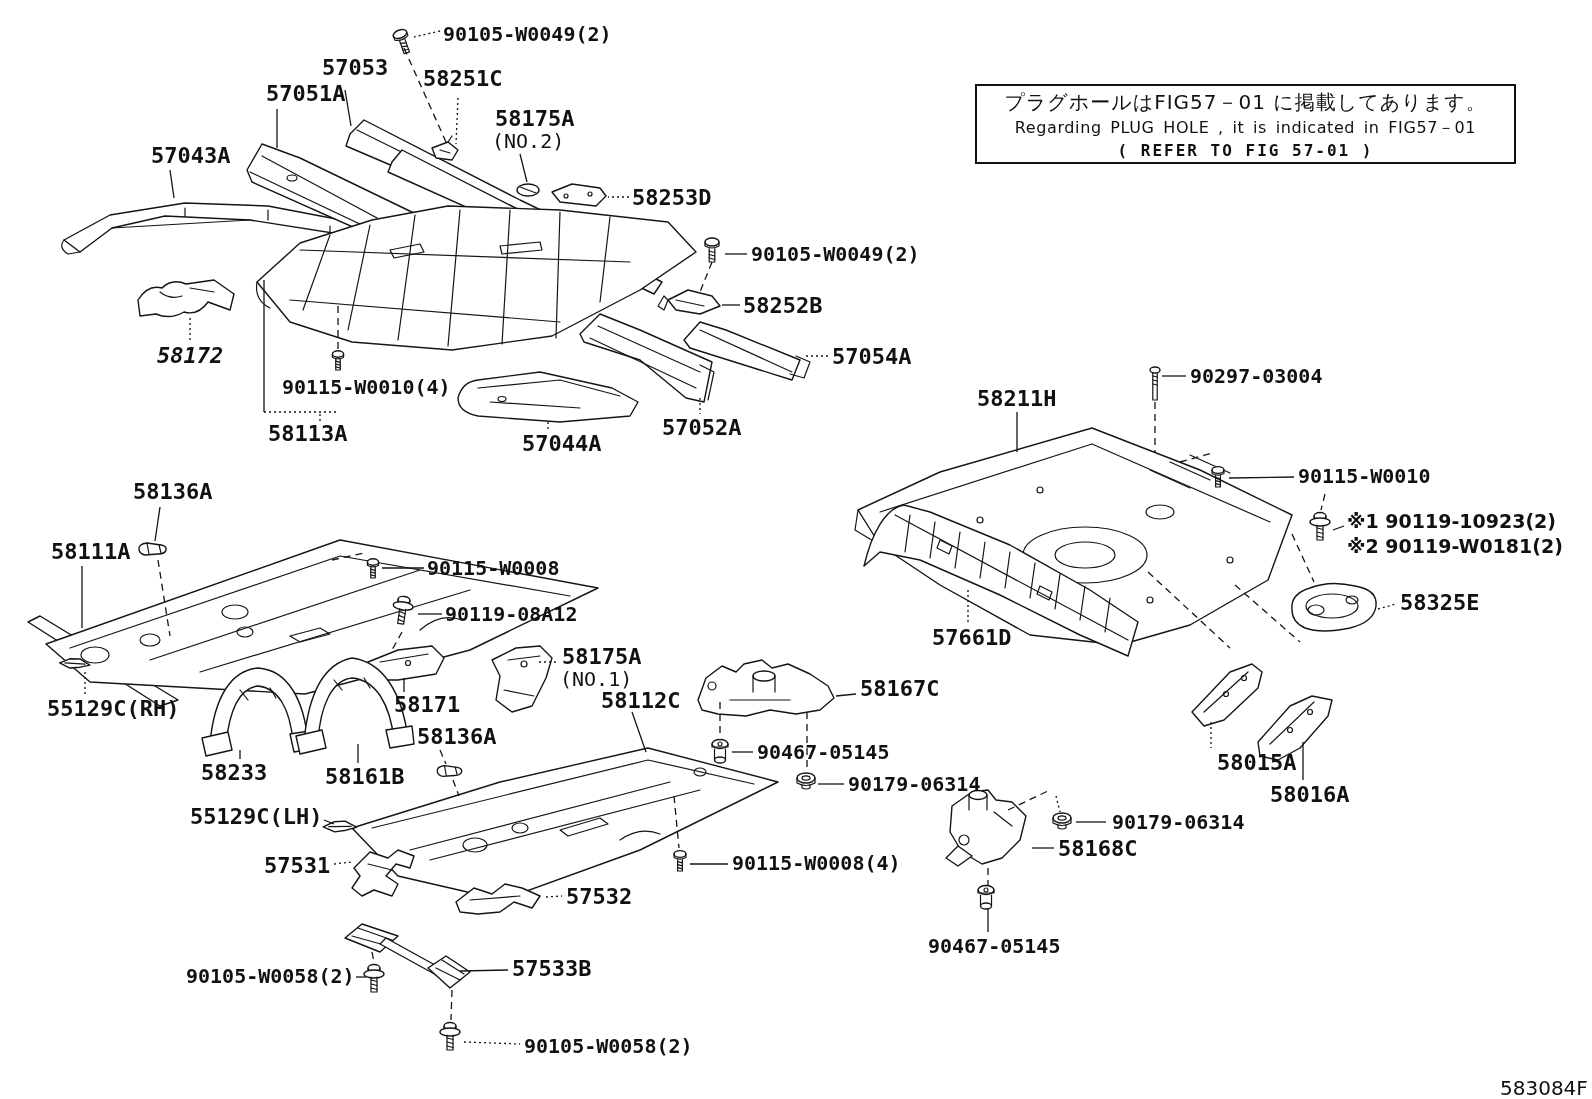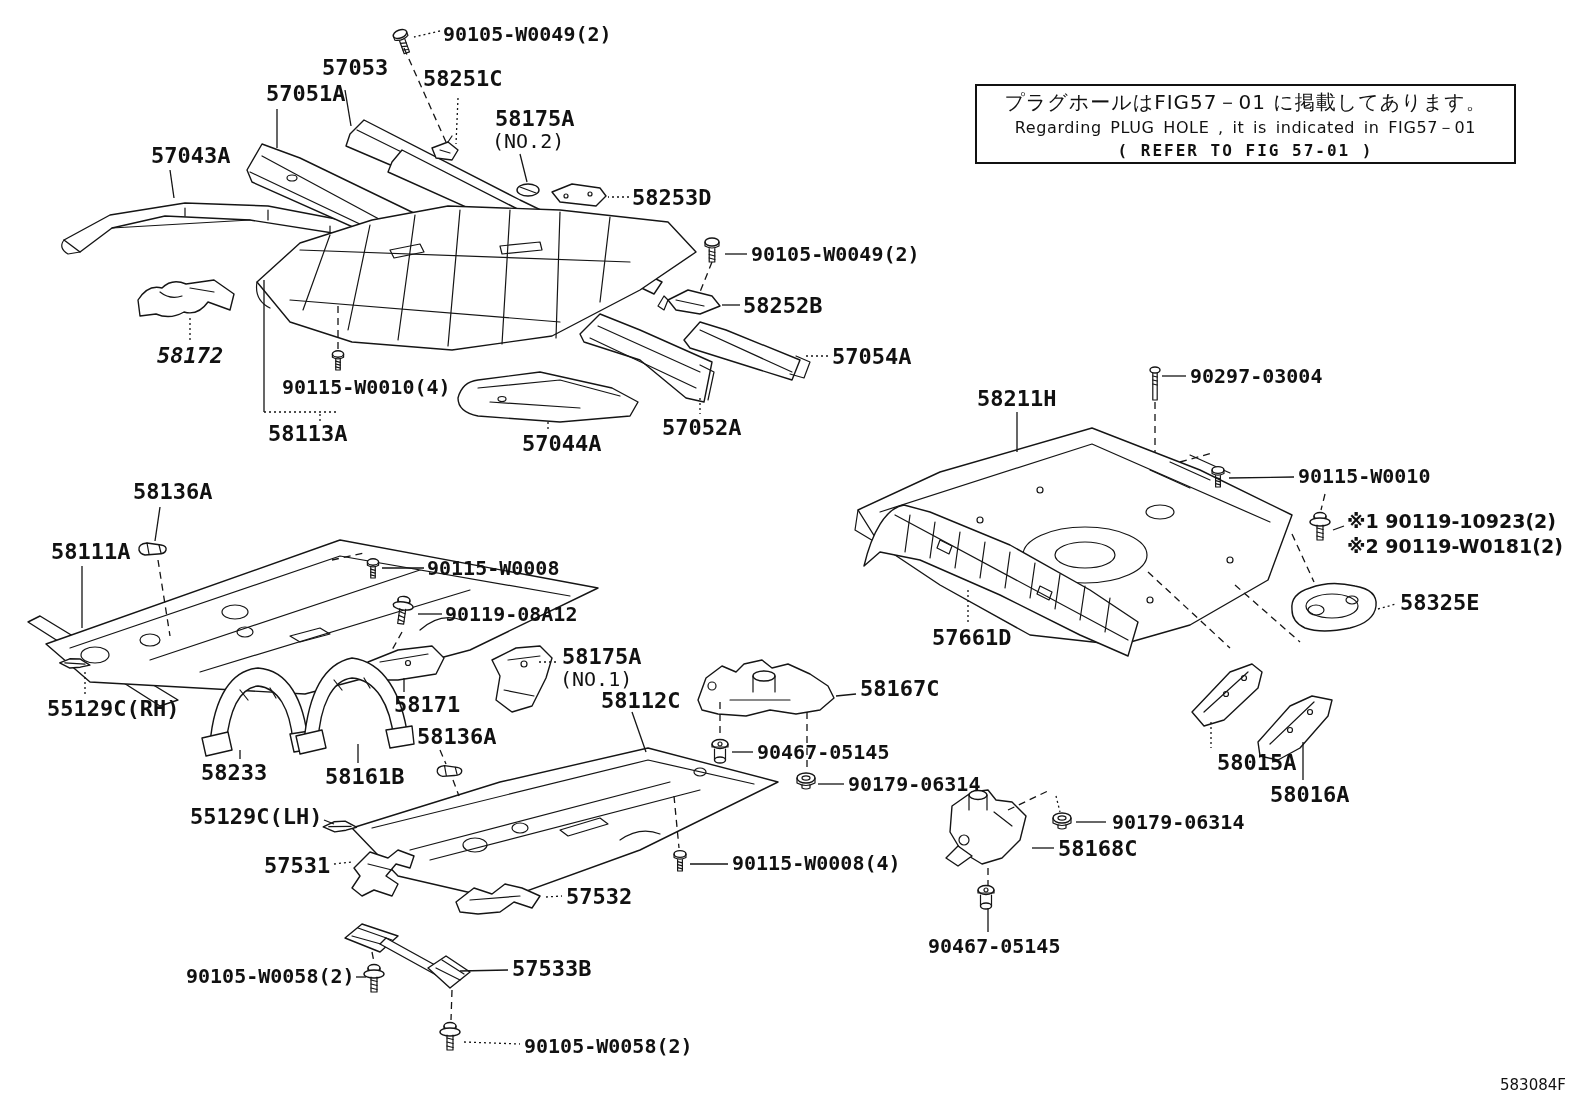--- a/index.html
+++ b/index.html
@@ -19,21 +19,21 @@
   .part-label.sm{font-size:19px;font-family:"DejaVu Sans",sans-serif;}
   .part-label.sub{font-size:20px;font-weight:normal;}
   .notebox{position:absolute;left:975px;top:84px;width:537px;height:76px;border:2px solid #111;
            display:flex;flex-direction:column;justify-content:center;align-items:center;gap:2px;
            font-family:"DejaVu Sans",sans-serif;}
   .nb-jp{font-size:20px;letter-spacing:1px;}
   .nb-en{font-size:16px;letter-spacing:0.6px;word-spacing:3px;}
   .nb-ref{font-size:16px;font-weight:bold;font-family:"DejaVu Sans Mono",monospace;letter-spacing:2px;}
   .srcnotes{position:absolute;left:1163px;top:247px;font-family:"DejaVu Sans",sans-serif;
             font-size:16px;line-height:22px;white-space:pre;letter-spacing:0.4px;}
-  .figcode{position:absolute;left:1500px;top:1076px;font-family:"DejaVu Sans",sans-serif;font-size:15px;}
+  .figcode{position:absolute;left:1500px;top:1076px;font-family:"DejaVu Sans",sans-serif;font-size:20px;}
 </style>
 </head>
 <body>
 
 <div class="stage">
 
   <svg class="art" width="1592" height="1099" viewBox="0 0 1592 1099">
     <defs>
       <g id="bolt">
         <ellipse class="pt" cx="0" cy="0" rx="7" ry="4"></ellipse>

